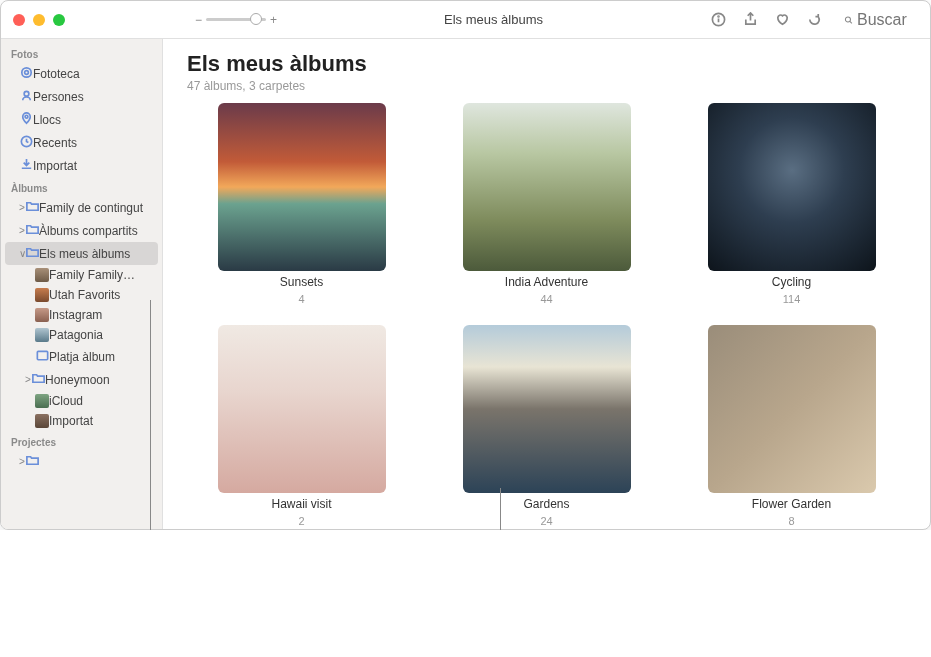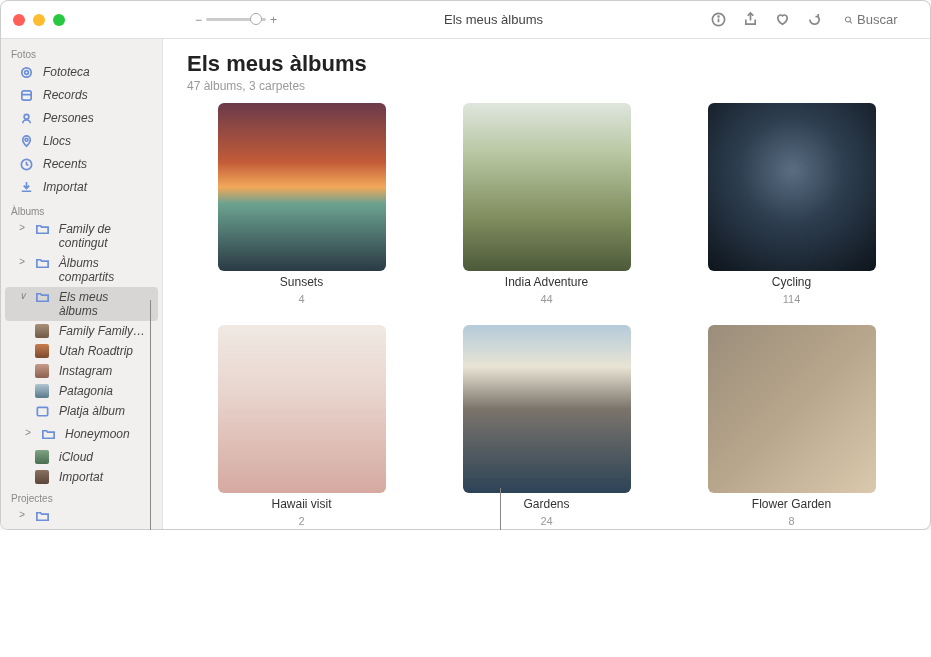--- a/index.html
+++ b/index.html
@@ -9,25 +9,25 @@
   .traffic { display:flex; gap:8px; }
   .traffic span { width:12px; height:12px; border-radius:50%; display:inline-block; }
   .red{background:#ff5f57;} .yellow{background:#febc2e;} .green{background:#28c840;}
   .zoom-slider { margin-left:130px; display:flex; align-items:center; gap:4px; color:#888; font-size:12px;}
   .zoom-slider .track { width:60px; height:3px; background:#ccc; border-radius:2px; position:relative;}
   .zoom-slider .thumb { width:12px; height:12px; background:#fff; border:1px solid #aaa; border-radius:50%; position:absolute; top:-5px; left:44px;}
   .title-center { flex:1; text-align:center; font-size:13px; color:#444;}
   .toolbar-right { display:flex; align-items:center; gap:16px; color:#888; }
   .toolbar-right .icon { width:16px; height:16px; display:flex; align-items:center; justify-content:center; font-size:16px;}
   .search-box { display:flex; align-items:center; gap:4px; color:#aaa; font-size:12px; border-radius:4px; padding:2px 6px; width:80px;}
-  .search-box input { border:none; outline:none; font-size:13px; width:55px; color:#555; }
+  .search-box input { border:none; outline:none; font-size:16px; width:55px; color:#555; }
   .body { flex:1; display:flex; overflow:hidden;}
   .sidebar { width:162px; background:#f2f0ee; border-right:1px solid #e0e0e0; overflow-y:auto; font-size:12px; padding-top:4px; position:relative;}
-  .section-header { color:#8a8a8a; font-size:10px; font-weight:400; padding:6px 10px 2px; text-transform:none;}
-  .sidebar-item { display:flex; align-items:flex-start; gap:10px; padding:3px 10px 3px 18px; color:#444; cursor:default;font-style:italic;}
+  .section-header { color:#8a8a8a; font-size:10px; font-weight:700; padding:6px 10px 2px; text-transform:none;}
+  .sidebar-item { display:flex; align-items:center; gap:0; padding:3px 10px 3px 18px; color:#444; cursor:default;}
   .sidebar-item.selected { background:#d8d6d5; border-radius:4px; margin:0 4px; padding-left:14px;}
   .sidebar-item .disc { width:6px; font-size:10px; color:#888;}
   .sidebar-item .icon { width:14px; text-align:center; font-size:11px;}
   .sidebar-item.sub { padding-left:34px;}
   .thumb-icon { width:14px; height:14px; background:#bbb; border-radius:2px; display:inline-block;}
   .main { flex:1; overflow:auto; padding:12px 24px 20px;}
   .main h1 { font-size:22px; font-weight:700; color:#222;}
   .subtitle { font-size:12px; color:#999; margin-top:2px; margin-bottom:10px;}
   .grid { display:grid; grid-template-columns:repeat(3,1fr); gap:20px 16px;}
   .album { display:flex; flex-direction:column; align-items:center; gap:4px;}
@@ -107,27 +107,20 @@
       <div class="section-header">Fotos</div>
       <div class="sidebar-item">
           <span class="icon"><svg class="ico" viewBox="0 0 16 16">
               <circle cx="8" cy="8" r="5"></circle>
               <circle cx="8" cy="8" r="2"></circle>
             </svg></span>
           <span>Fototeca</span>
         </div>
       <div class="sidebar-item">
           <span class="icon"><svg class="ico" viewBox="0 0 16 16">
-              <rect x="3" y="3" width="10" height="10" rx="2"></rect>
-              <line x1="3" y1="7" x2="13" y2="7"></line>
-            </svg></span>
-          <span>Records</span>
-        </div>
-      <div class="sidebar-item">
-          <span class="icon"><svg class="ico" viewBox="0 0 16 16">
               <circle cx="8" cy="6" r="2.5"></circle>
               <path d="M4 13c0-2 2-3.5 4-3.5s4 1.5 4 3.5"></path>
             </svg></span>
           <span>Persones</span>
         </div>
       <div class="sidebar-item">
           <span class="icon"><svg class="ico" viewBox="0 0 16 16">
               <path d="M8 2a4 4 0 014 4c0 3-4 7-4 7S4 9 4 6a4 4 0 014-4z"></path>
               <circle cx="8" cy="6" r="1.5"></circle>
             </svg></span>
@@ -168,21 +161,21 @@
               <path d="M2 4h4l1 1.5h7V12H2z"></path>
             </svg></span>
           <span>Els meus àlbums</span>
         </div>
       <div class="sidebar-item sub">
           <span class="thumb-icon" style="background:linear-gradient(#a89078,#6e5b47)"></span>
           <span>Family Family…</span>
         </div>
       <div class="sidebar-item sub">
           <span class="thumb-icon" style="background:linear-gradient(#c77d4e,#7a4a2e)"></span>
-          <span>Utah Roadtrip</span>
+          <span>Utah Favorits</span>
         </div>
       <div class="sidebar-item sub">
           <span class="thumb-icon" style="background:linear-gradient(#c69a88,#8a6050)"></span>
           <span>Instagram</span>
         </div>
       <div class="sidebar-item sub">
           <span class="thumb-icon" style="background:linear-gradient(#b0c5d0,#5a7a8a)"></span>
           <span>Patagonia</span>
         </div>
       <div class="sidebar-item sub">

